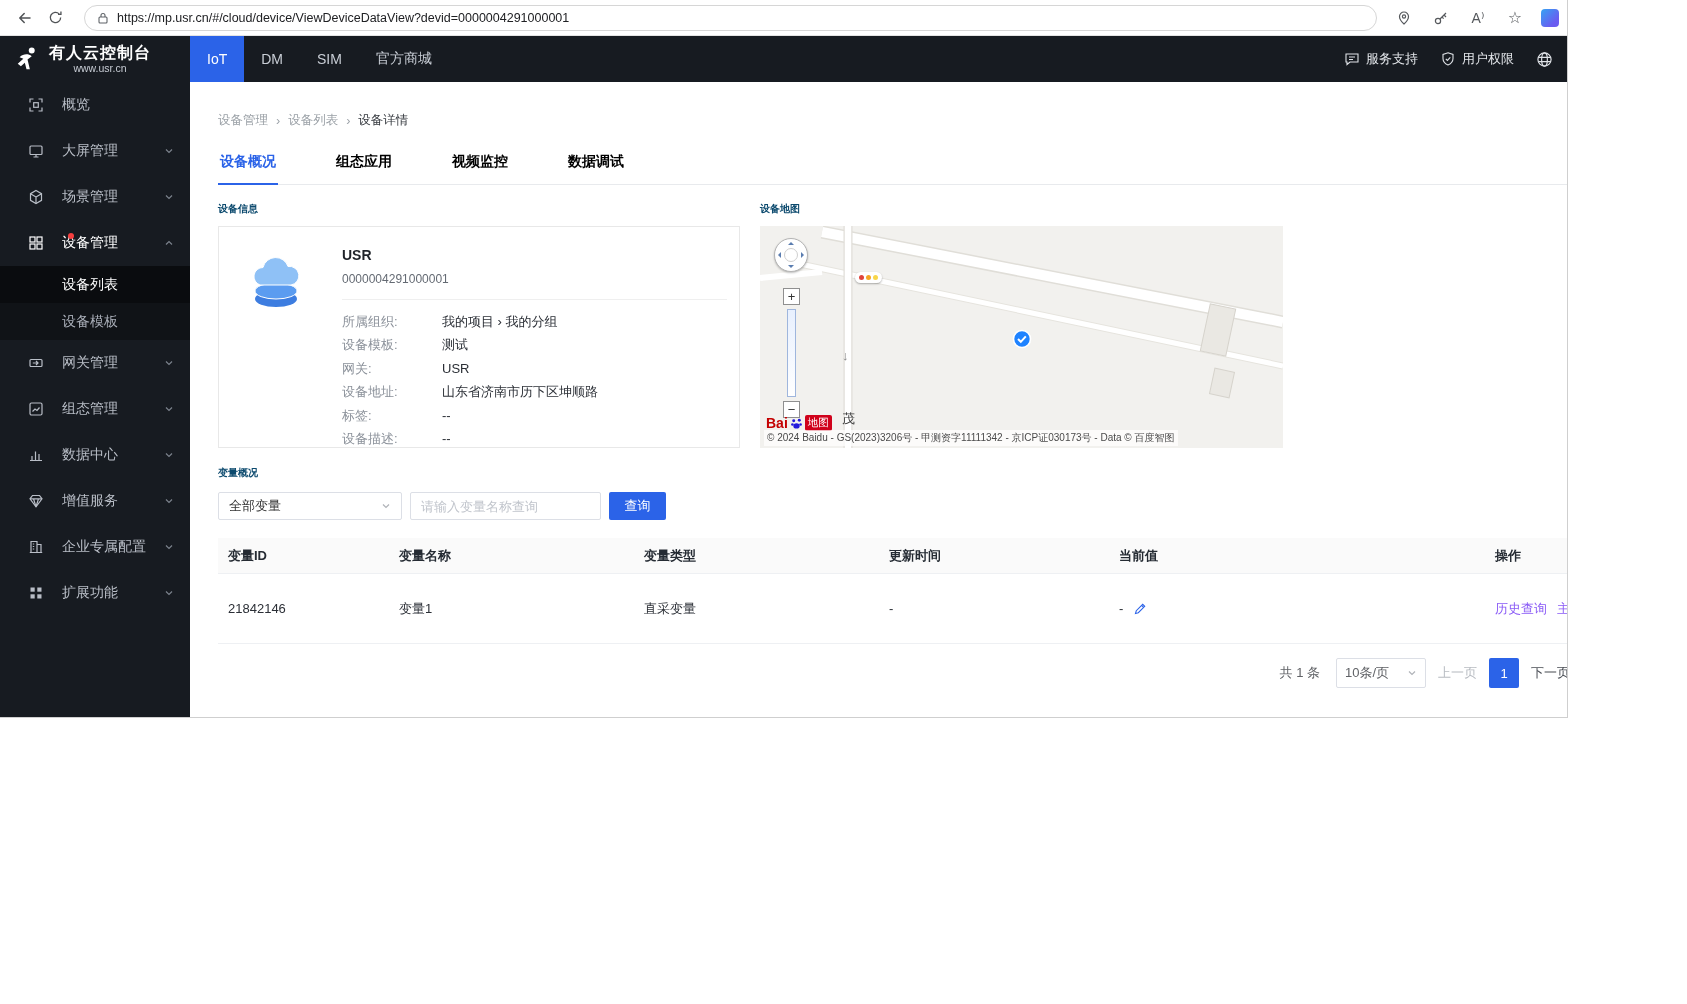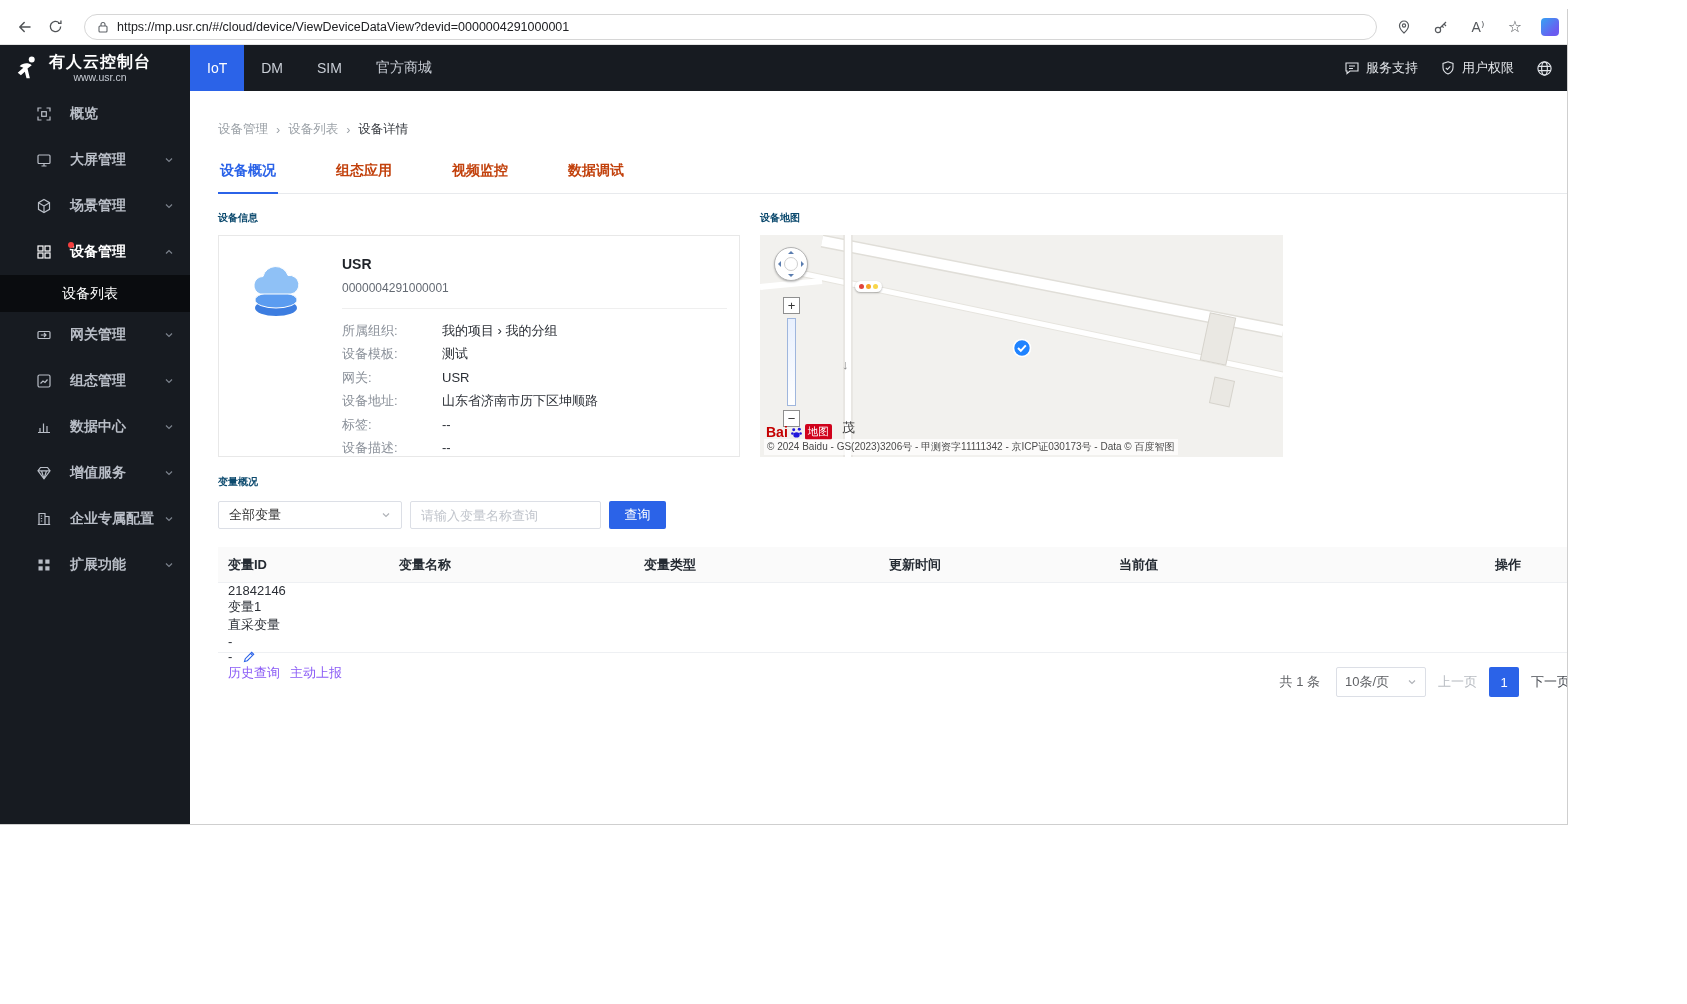--- a/index.html
+++ b/index.html
@@ -1,17 +1,17 @@
 <!DOCTYPE html>
 <html><head>
 <meta charset="utf-8">
 <style>
   * { margin:0; padding:0; box-sizing:border-box; }
   html,body { width:1687px; height:1004px; background:#fff; font-family:"Liberation Sans","DejaVu Sans",sans-serif; }
-  .window { position:absolute; left:0; top:9px; width:1568px; height:816px; background:#fff;
+  .window { position:absolute; left:0; top:0; width:1568px; height:718px; background:#fff;
             border-right:1px solid #cfcfcf; border-bottom:1px solid #cfcfcf; overflow:hidden; }
 
   
   .chrome { height:36px; background:#fff; border-bottom:1px solid #e4e4e4; display:flex; align-items:center; }
   .cbtn { width:30px; height:30px; display:flex; align-items:center; justify-content:center; color:#505356; cursor:pointer; }
   .cbtn.back { margin-left:10px; }
   .url-pill { flex:1; height:26px; margin:0 16px 0 14px; border:1px solid #d6d6d6; border-radius:14px;
               display:flex; align-items:center; padding:0 12px; gap:8px; background:#fff; overflow:hidden; }
   .url-text { font-size:12.5px; color:#202124; white-space:nowrap; }
   .chrome-right { display:flex; align-items:center; gap:15px; margin-right:8px; }
@@ -26,38 +26,38 @@
   .logo-sub { color:#c7ccd4; font-size:10.5px; line-height:12px; }
   .top-nav { display:flex; align-items:stretch; }
   .tn-item { padding:0 17px; display:flex; align-items:center; color:#c9ced6; font-size:14px; cursor:pointer; }
   .tn-item.active { background:#2b63e8; color:#fff; }
   .hspacer { flex:1; }
   .header-right { display:flex; align-items:center; gap:22px; padding-right:14px; color:#e3e6ea; font-size:13px; }
   .hr-item { display:flex; align-items:center; gap:6px; cursor:pointer; }
 
   
   .sidebar { position:absolute; left:0; top:82px; width:190px; height:851px; background:#171b21; }
-  .side-item { height:46px; display:flex; align-items:center; padding:0 16px 0 36px; color:#b9bec7; font-size:14px; position:relative; cursor:pointer;font-weight:bold; }
+  .side-item { height:46px; display:flex; align-items:center; padding:0 16px 0 28px; color:#b9bec7; font-size:14px; position:relative; cursor:pointer; }
   .side-item.active { color:#fff; }
   .si-icon { width:16px; height:16px; margin-right:18px; display:flex; }
   .si-caret { margin-left:auto; color:#7b828c; display:flex; }
   .si-caret.up { transform:rotate(180deg); }
   .badge-dot { position:absolute; left:68px; top:13px; width:6px; height:6px; border-radius:50%; background:#f53f3f; }
   .side-sub { background:#101317; }
   .sub-item { height:37px; display:flex; align-items:center; padding-left:62px; color:#a9aeb8; font-size:14px; cursor:pointer; }
   .sub-item.active { color:#fff; background:#0a0c0f; }
   .side-version { position:absolute; left:0; bottom:2px; width:100%; height:28px; display:flex; align-items:center; padding-left:28px; color:#cfd3d9; font-size:13px; }
   .sv-txt { margin-left:30px; }
 
   
   .main { position:absolute; left:190px; top:82px; width:1378px; height:851px; background:#fff; overflow:hidden; }
   .crumbs { margin:30px 0 0 28px; display:flex; align-items:center; gap:8px; font-size:12.5px; color:#9aa0a6; }
   .crumb-last { color:#33373d; }
   .tabs { margin:24px 0 0 28px; display:flex; border-bottom:1px solid #e8eaed;align-items:center; }
-  .tab { margin-right:56px; padding:0 2px 13px; font-size:14px; font-weight:bold; color:#c2410c; position:relative; cursor:pointer; }
+  .tab { margin-right:56px; padding:0 2px 13px; font-size:14px; font-weight:bold; color:#000000; position:relative; cursor:pointer; }
   .tab.active { color:#2b63e8; }
   .tab.active::after { content:""; position:absolute; left:0; right:0; bottom:-1px; height:2px; background:#2b63e8; }
   .sec-titles { display:flex; margin:17px 28px 0; }
   .sec-title { font-size:10px; font-weight:bold; color:#0c4a6e; }
   .st1 { width:542px; }
   .cards { display:flex; gap:20px; margin:10px 0 0 28px; }
 
   .info-card { width:522px; height:222px; border:1px solid #e8e8e8; display:flex; padding:14px 12px 0 29px; }
   .dev-icon { width:56px; height:56px; margin:12px 38px 0 0; flex-shrink:0; }
   .info-right { flex:1; min-width:0; }
@@ -96,21 +96,21 @@
   .search-input { width:191px; height:28px; border:1px solid #dcdfe6; border-radius:2px; padding:0 10px; font-size:13px; color:#333; outline:none; }
   .search-input::placeholder { color:#c1c5cc; }
   .query-btn { width:57px; height:28px; background:#2b63e8; color:#fff; font-size:13px; border:none; border-radius:2px; cursor:pointer; }
 
   .table { margin:18px 0 0 28px; }
   .t-row { display:flex; }
   .tc { flex-shrink:0; padding-left:10px; display:flex; align-items:center; }
   .c0{width:171px}.c1{width:245px}.c2{width:245px}.c3{width:230px}.c4{width:376px}.c5{width:200px}
   .t-head { height:36px; background:#fafafa; border-bottom:1px solid #eef0f3; }
   .t-head .tc { font-size:13px; font-weight:bold; color:#252b33; }
-  .t-body { height:70px; border-bottom:1px solid #eef0f3;flex-direction:column; }
+  .t-body { height:70px; border-bottom:1px solid #eef0f3; }
   .t-body .tc { font-size:13px; color:#2b2f36; }
   .edit-ic { margin-left:10px; display:flex; cursor:pointer; }
   .op-link { color:#8b5cf6; cursor:pointer; margin-right:10px; white-space:nowrap; }
 
   .pager { margin-top:14px; width:1380px; display:flex; justify-content:flex-end; align-items:center; gap:12px; font-size:13px; color:#606266; }
   .pg-total { margin-right:4px; }
   .pg-size { width:90px; height:30px; border:1px solid #dcdfe6; border-radius:2px; display:flex; align-items:center; padding:0 8px; background:#fff; cursor:pointer; }
   .pg-prev { color:#b8bcc2; cursor:default; }
   .pg-page { width:30px; height:30px; background:#2b63e8; color:#fff; border-radius:2px; display:flex; align-items:center; justify-content:center; cursor:pointer; }
   .pg-next { color:#4a4e55; cursor:pointer; white-space:nowrap; }
@@ -266,20 +266,23 @@
       <span>设备管理</span>
       <span class="si-caret up">
           <svg width="10" height="10" viewBox="0 0 10 10">
             <path d="M2 3.5l3 3 3-3" fill="none" stroke="currentColor" stroke-width="1.2"></path>
           </svg>
         </span>
     </div>
     <div class="side-sub">
       <div class="sub-item active">
           <span>设备列表</span>
+        </div>
+      <div class="sub-item">
+          <span>设备模板</span>
         </div>
     </div>
     <div class="side-item">
       <span class="si-icon">
           <svg width="16" height="16" viewBox="0 0 16 16">
             <rect x="2" y="4.5" width="12" height="7" rx="1" fill="none" stroke="currentColor" stroke-width="1.2"></rect>
             <path d="M4.8 8h5M8 6l2 2-2 2" fill="none" stroke="currentColor" stroke-width="1.2"></path>
           </svg>
         </span>
       <span>网关管理</span>

